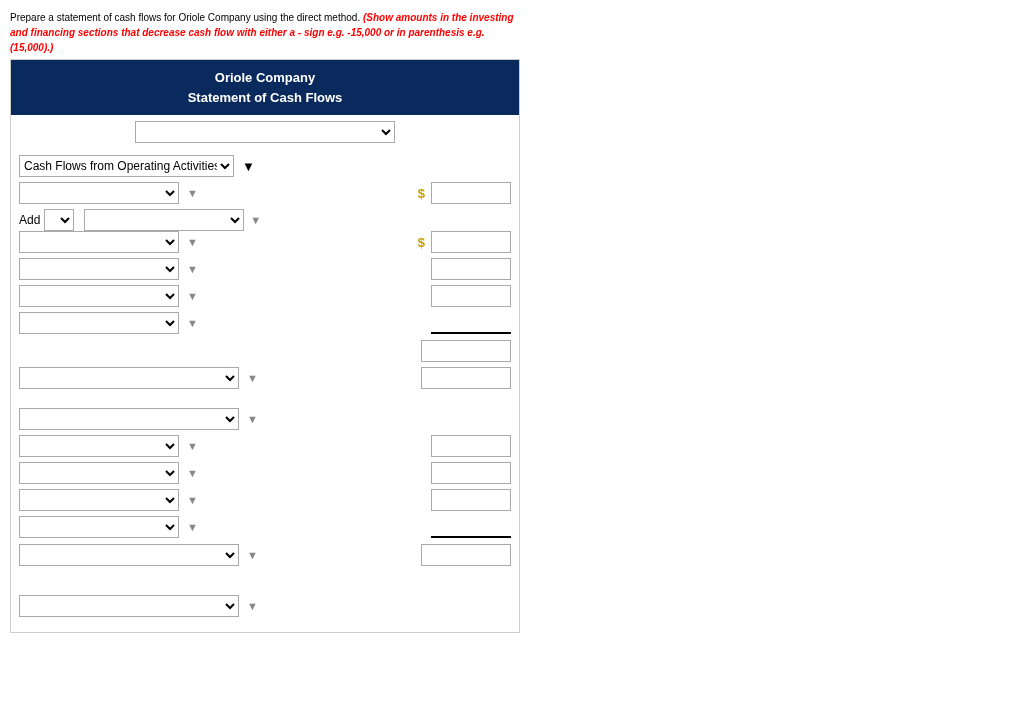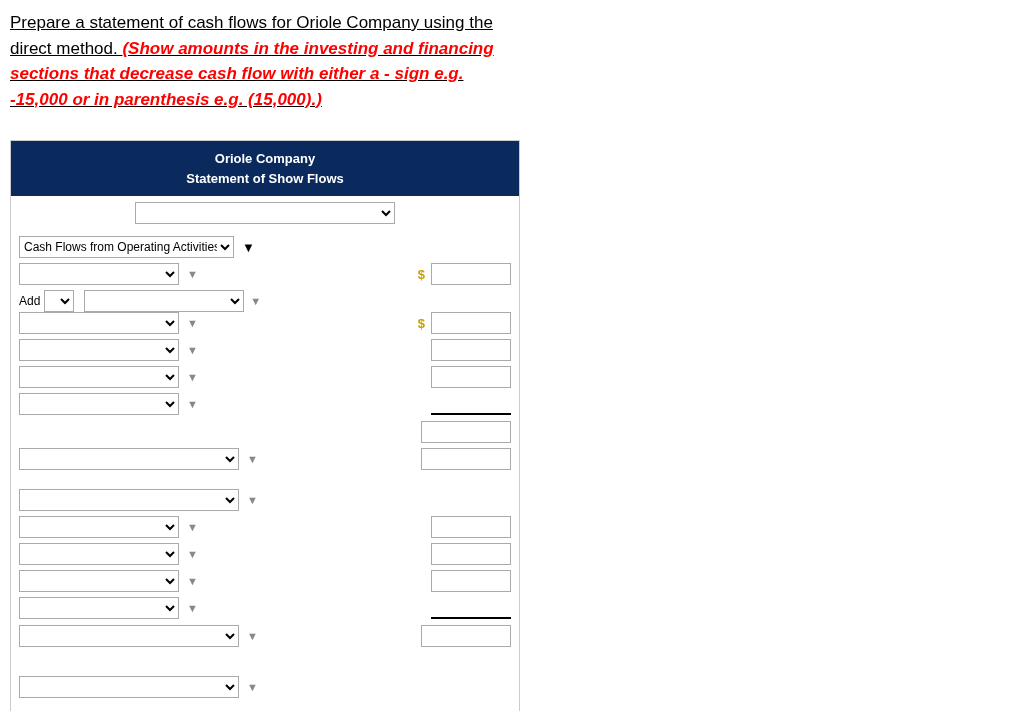--- a/index.html
+++ b/index.html
@@ -6,26 +6,25 @@
     body {
       font-family: Arial, sans-serif;
       font-size: 13px;
       background: #fff;
       color: #000;
       padding: 10px;
       width: 1024px;
       min-height: 711px;
     }
     .instructions {
-      font-size: 17px;
+      font-size: 10px;
       color: #000;
-      margin-bottom: 28px;
+      margin-bottom: 4px;
       line-height: 1.5;
       max-width: 510px;
-      text-decoration: underline;
     }
     .instructions .highlight {
       color: red;
       font-weight: bold;
       font-style: italic;
     }
     .statement-container {
       border: 1px solid #ccc;
       width: 510px;
       margin-bottom: 10px;
@@ -133,21 +132,21 @@
 <body>
 
 <div class="instructions">
   <span>Prepare a statement of cash flows for Oriole Company using the direct method. </span><span class="highlight">(Show amounts in the investing and financing sections that decrease cash flow with either a - sign e.g. -15,000 or in parenthesis e.g. (15,000).)</span>
 </div>
 
 <div class="statement-container">
 
   <div class="statement-header">
     <div>Oriole Company</div>
-    <div>Statement of Show Flows</div>
+    <div>Statement of Cash Flows</div>
   </div>
 
   <div class="header-select-row">
     <select class="" style="width:260px; height:22px; font-size:12px; border:1px solid #aaa;">
       <option value=""></option>
     </select>
   </div>
 
   <div class="form-body">
 

